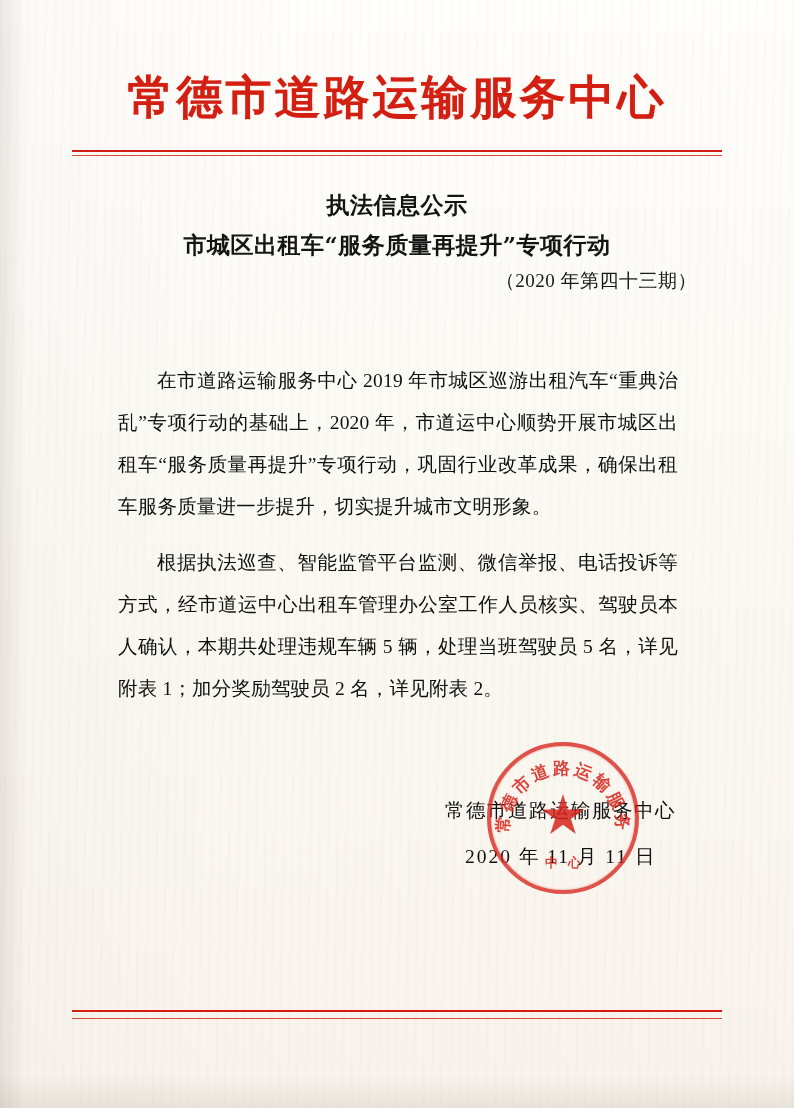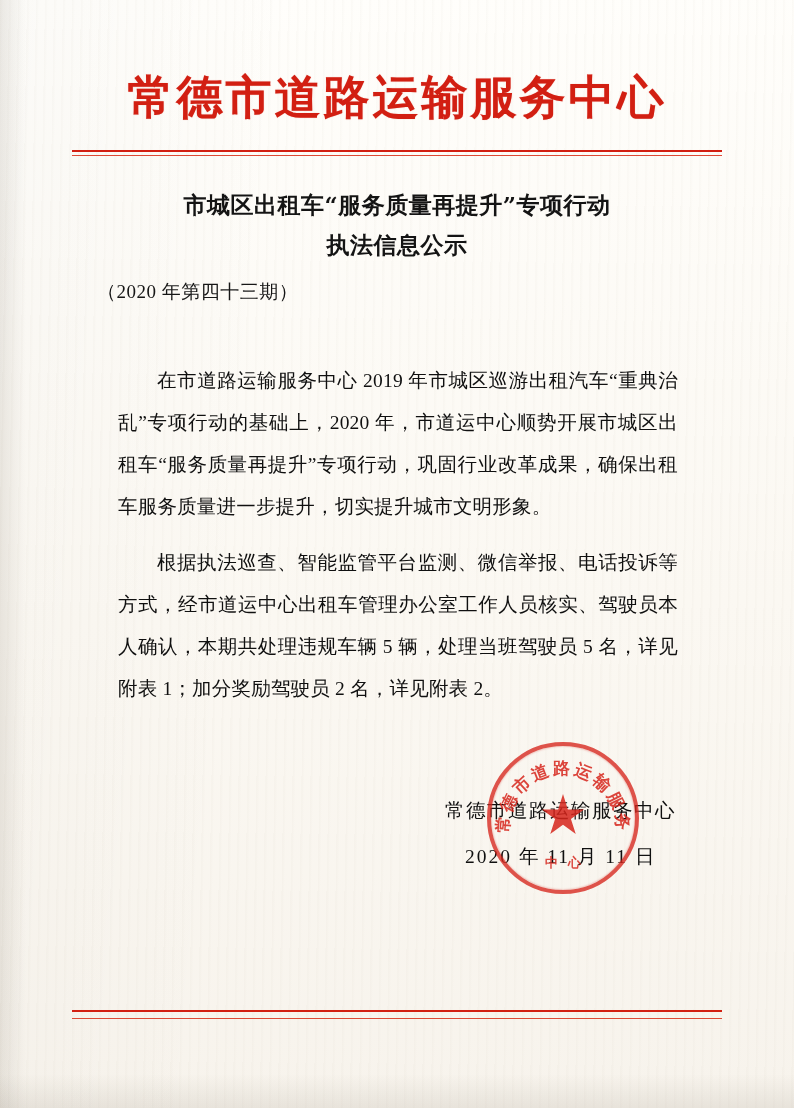--- a/index.html
+++ b/index.html
@@ -78,23 +78,23 @@
     font-family: "DejaVu Serif", "Liberation Serif", serif;
     font-weight: bold;
     font-size: 23px;
     line-height: 1.75;
     color: #141414;
     letter-spacing: 0.5px;
   }
   .doc-issue {
     position: absolute;
     left: 97px;
-    top: 279px;
+    top: 268px;
     width: 600px;
-    text-align: left;
+    text-align: right;
     font-size: 19px;
     color: #161616;
     letter-spacing: 0.5px;
   }
 
   
   .body-text {
     position: absolute;
     left: 118px;
     top: 360px;
@@ -215,22 +215,22 @@
 
 <div class="sheet">
 
   <div class="masthead">
     <div class="masthead-title">常德市道路运输服务中心</div>
   </div>
   <div class="masthead-rule"></div>
   <div class="masthead-rule thin"></div>
 
   <div class="doc-title">
+    <div>执法信息公示</div>
     <div>市城区出租车“服务质量再提升”专项行动</div>
-    <div>执法信息公示</div>
   </div>
 
   <div class="doc-issue">（2020 年第四十三期）</div>
 
   <div class="body-text">
     <p>在市道路运输服务中心 2019 年市城区巡游出租汽车“重典治乱”专项行动的基础上，2020 年，市道运中心顺势开展市城区出租车“服务质量再提升”专项行动，巩固行业改革成果，确保出租车服务质量进一步提升，切实提升城市文明形象。</p>
     <p>根据执法巡查、智能监管平台监测、微信举报、电话投诉等方式，经市道运中心出租车管理办公室工作人员核实、驾驶员本人确认，本期共处理违规车辆 5 辆，处理当班驾驶员 5 名，详见附表 1；加分奖励驾驶员 2 名，详见附表 2。</p>
   </div>
 
   <div class="signature">

